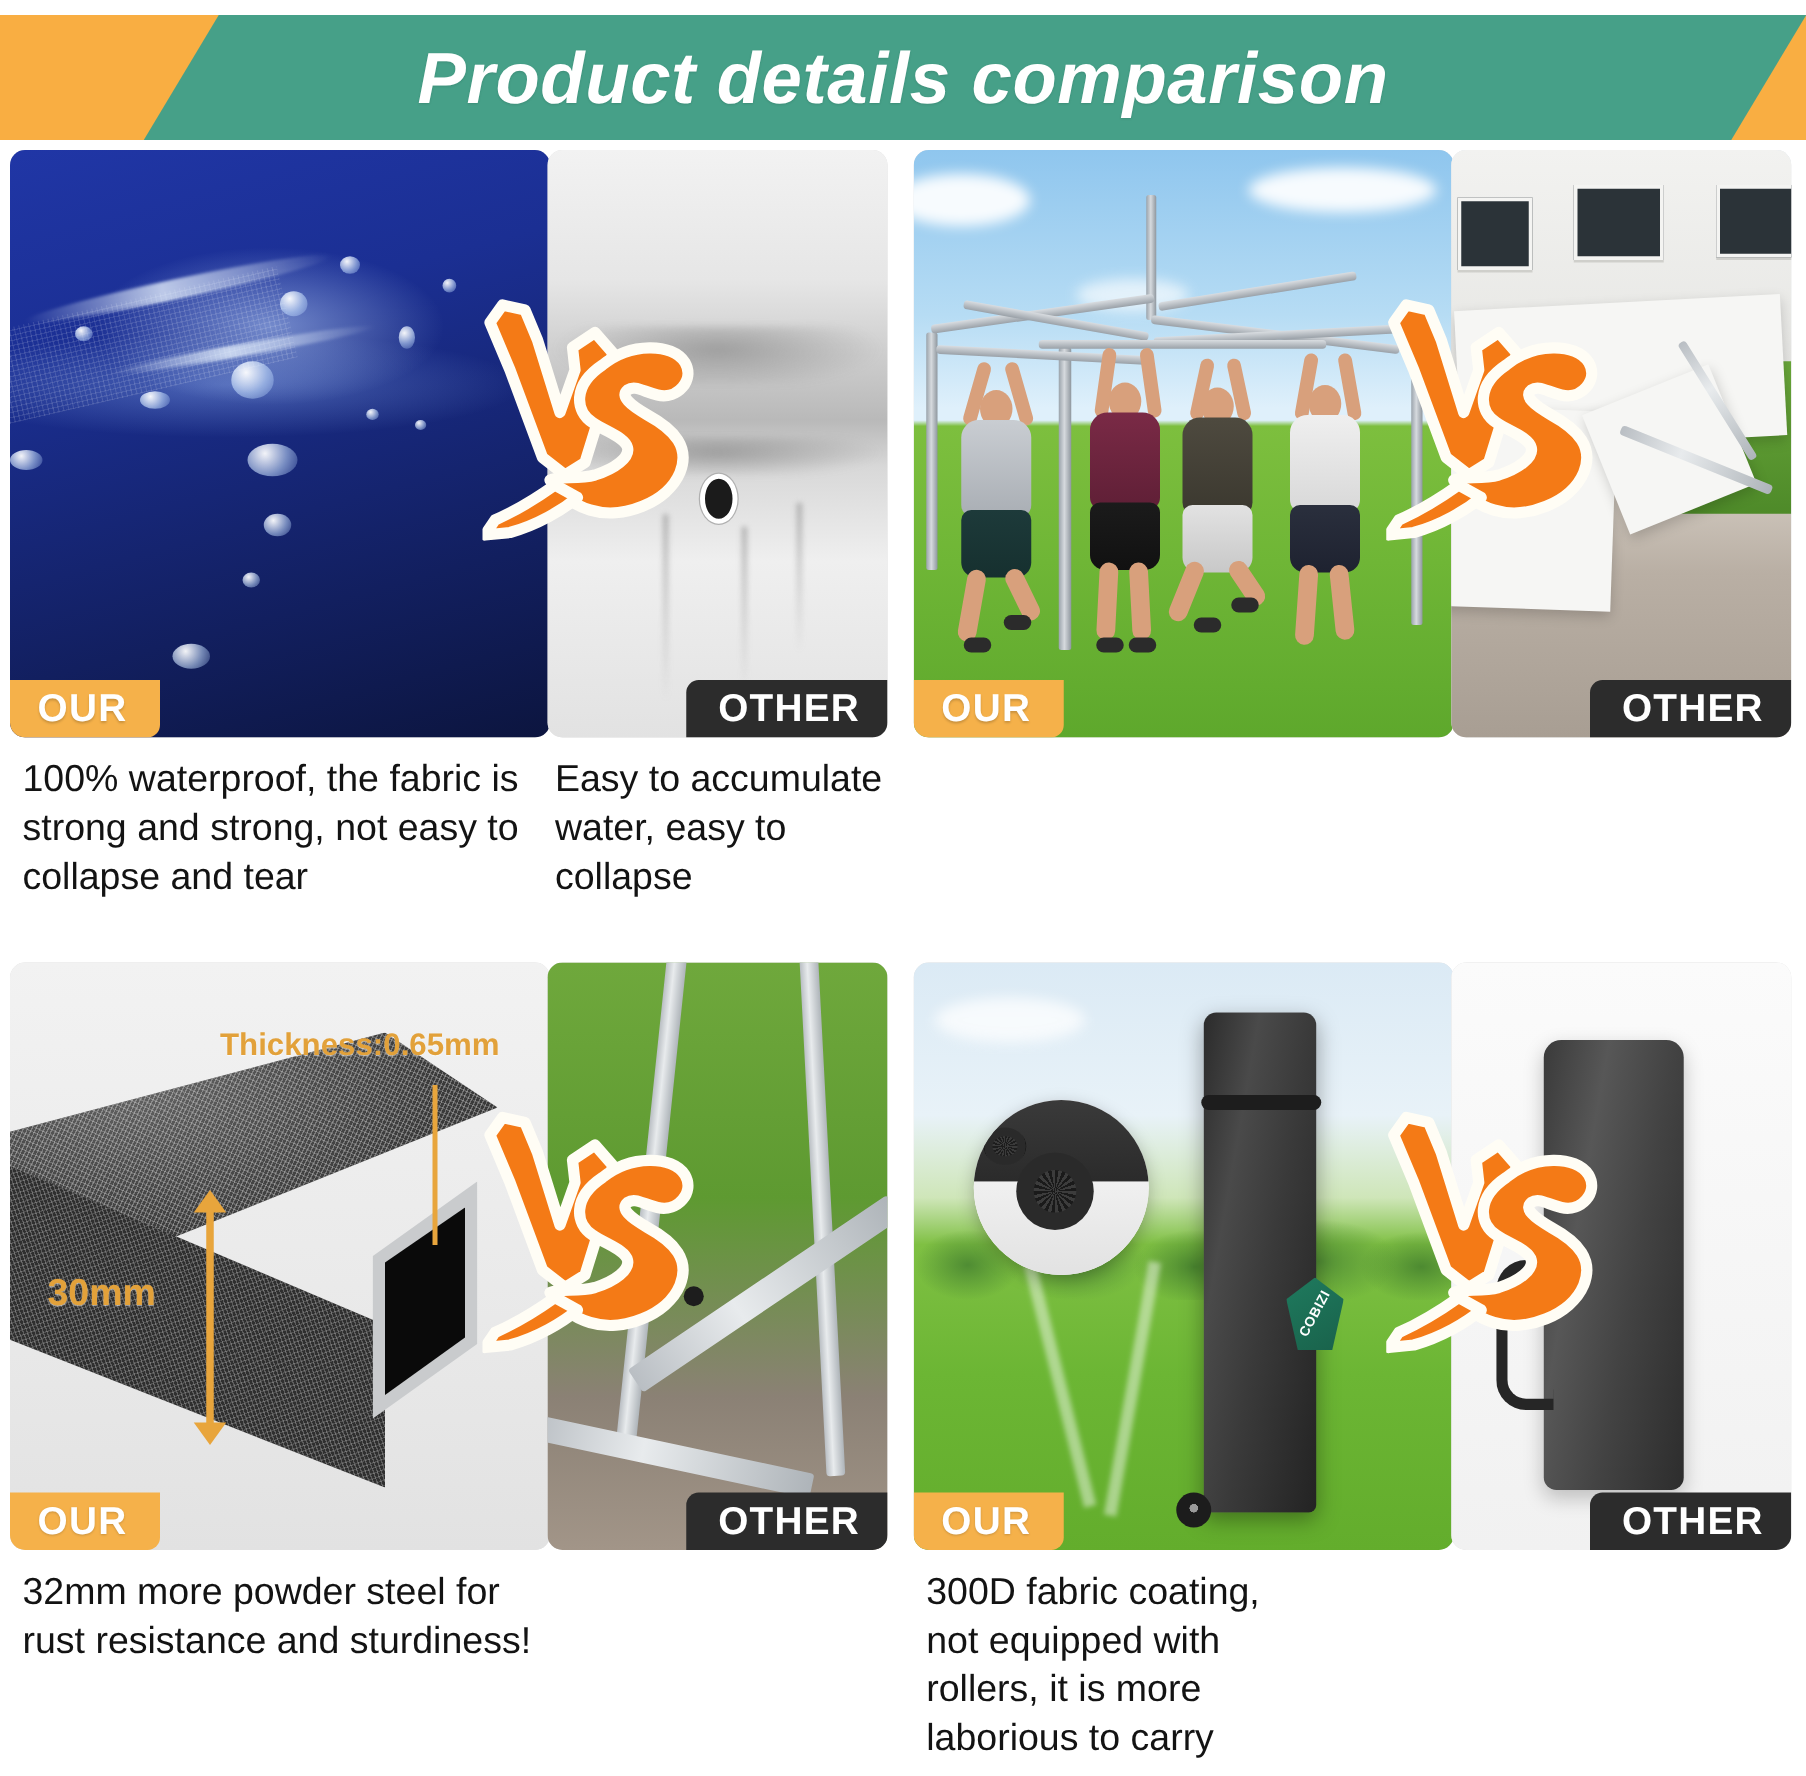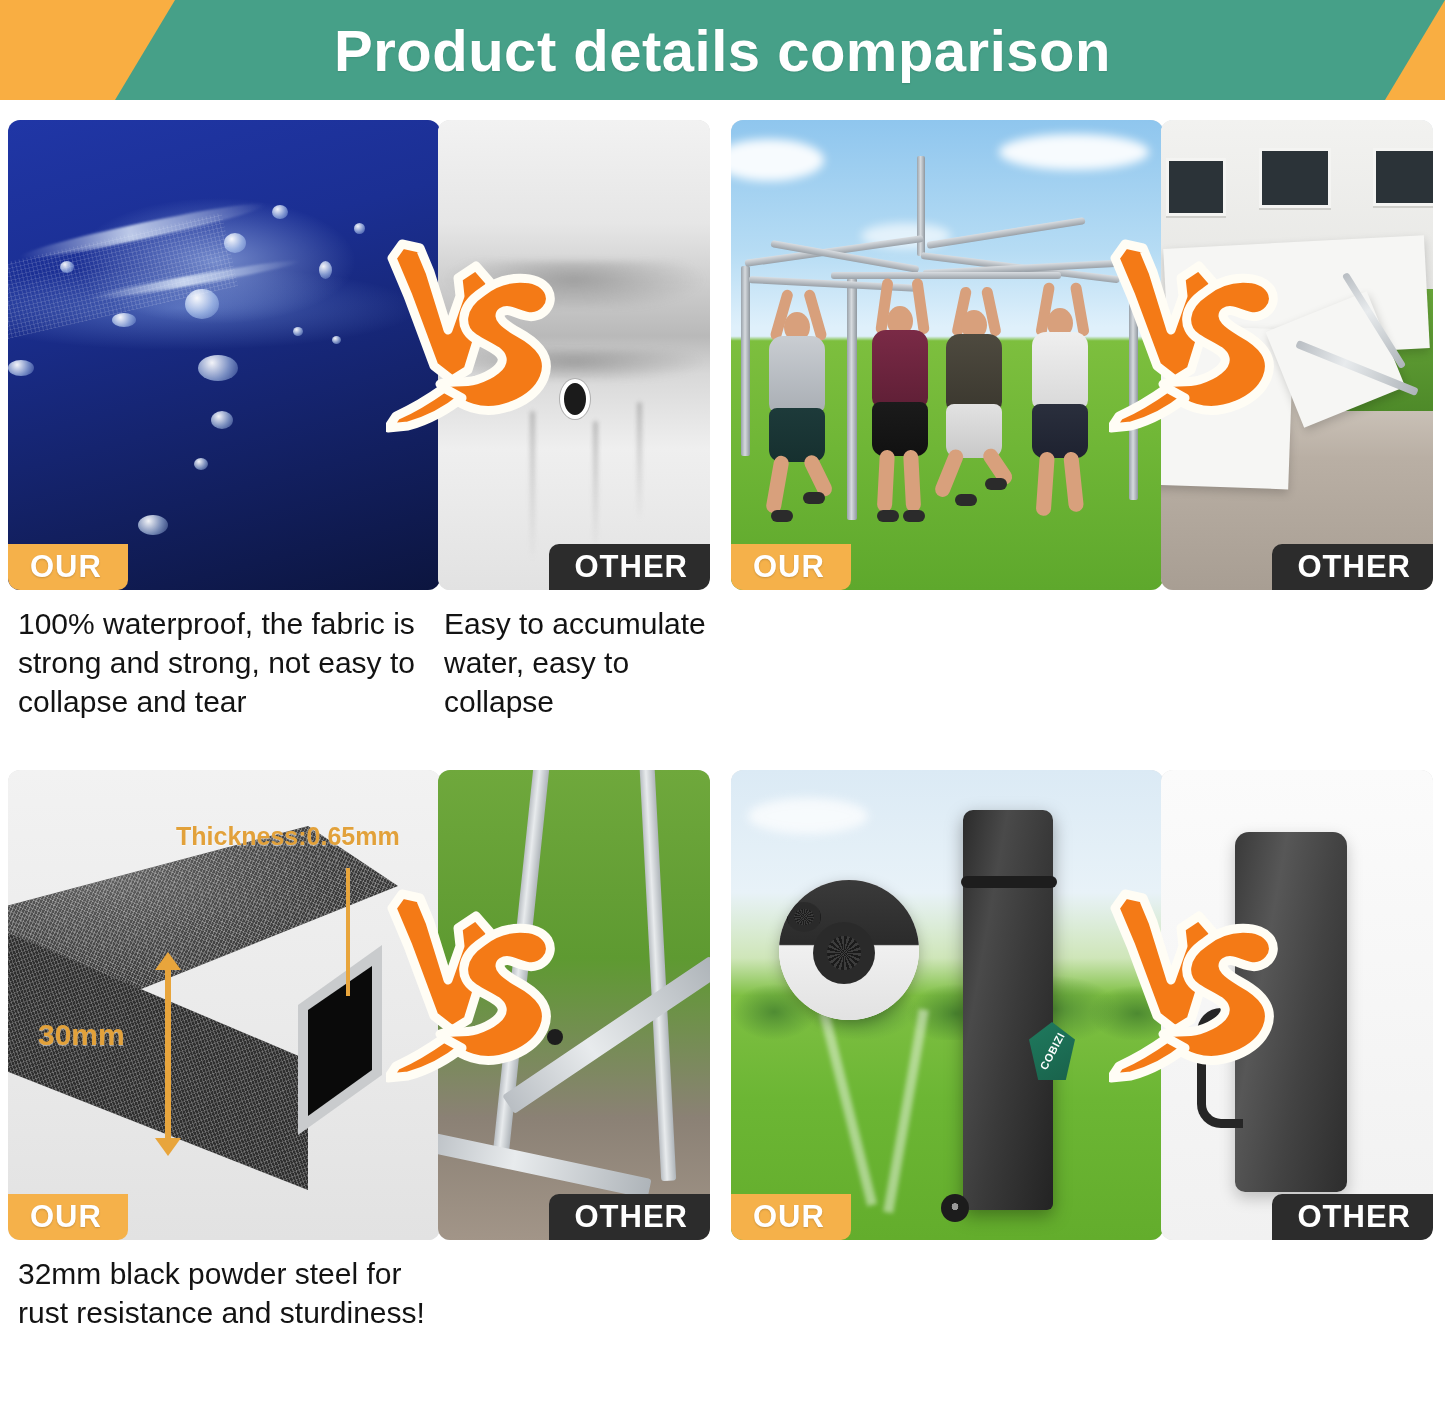--- a/index.html
+++ b/index.html
@@ -6,22 +6,22 @@
   html,body{
     width:1445px; height:1421px;
     background:#ffffff;
     font-family:"Liberation Sans", sans-serif;
     overflow:hidden;
   }
   .page{ position:relative; width:1445px; height:1421px; background:#fff; }
 
   
   .header{
-    position:absolute; left:0; top:0; width:1445px; height:100px;
-    background:#F9AE42; overflow:hidden;
+    position:absolute; left:0; top:12px; width:1445px; height:100px;
+    background:#F9AE42; overflow:hidden;font-style:italic;
   }
   .header-band{
     position:absolute; top:0; left:0; width:1445px; height:100px;
     background:#46A088;
     clip-path: polygon(175px 0, 1445px 0, 1385px 100px, 115px 100px);
   }
   .header-title{
     position:absolute; left:0; top:0; width:1445px; height:100px;
     display:flex; align-items:center; justify-content:center;
     color:#ffffff; font-size:58px; font-weight:bold;
@@ -445,21 +445,21 @@
                 <path d="M6 20 L16 6 L34 10 L44 34 L62 92 L74 58 L72 40 L90 28 L104 44 L100 74 L82 132 L66 142 L48 128 L22 58 Z"></path>
                 <path d="M96 54 C118 36 152 36 162 52 C170 66 156 82 140 78 C128 75 122 70 116 74 C110 79 118 86 132 94 C154 106 166 120 158 140 C148 164 112 178 86 170 C72 166 60 156 54 146 C62 142 76 146 90 142 C106 137 118 128 116 120 C114 112 100 108 88 100 C74 91 72 70 96 54 Z"></path>
                 <path d="M58 150 C44 160 28 170 10 178 L2 190 L22 188 C44 182 64 170 76 160 Z"></path>
               </g>
             </svg>
           </div>
 
         </div>
       </div>
       <div class="captions">
-        <div class="cap our">32mm black powder steel for rust resistance and sturdiness!</div>
+        <div class="cap our">32mm more powder steel for rust resistance and sturdiness!</div>
       </div>
     </div>
 
     <div class="quad q3">
       <div class="pairwrap">
         <div class="pair">
 
           <div class="photo our">
             <div class="photo-inner art-bagscene">
               <div class="treeline" style="top:200px;"></div>
@@ -498,17 +498,18 @@
                 <path d="M6 20 L16 6 L34 10 L44 34 L62 92 L74 58 L72 40 L90 28 L104 44 L100 74 L82 132 L66 142 L48 128 L22 58 Z"></path>
                 <path d="M96 54 C118 36 152 36 162 52 C170 66 156 82 140 78 C128 75 122 70 116 74 C110 79 118 86 132 94 C154 106 166 120 158 140 C148 164 112 178 86 170 C72 166 60 156 54 146 C62 142 76 146 90 142 C106 137 118 128 116 120 C114 112 100 108 88 100 C74 91 72 70 96 54 Z"></path>
                 <path d="M58 150 C44 160 28 170 10 178 L2 190 L22 188 C44 182 64 170 76 160 Z"></path>
               </g>
             </svg>
           </div>
 
         </div>
       </div>
       <div class="captions">
+        <div class="cap other">300D fabric coating, not equipped with rollers, it is more laborious to carry</div>
       </div>
     </div>
 
   </div>
 </div>
 
 </body></html>

